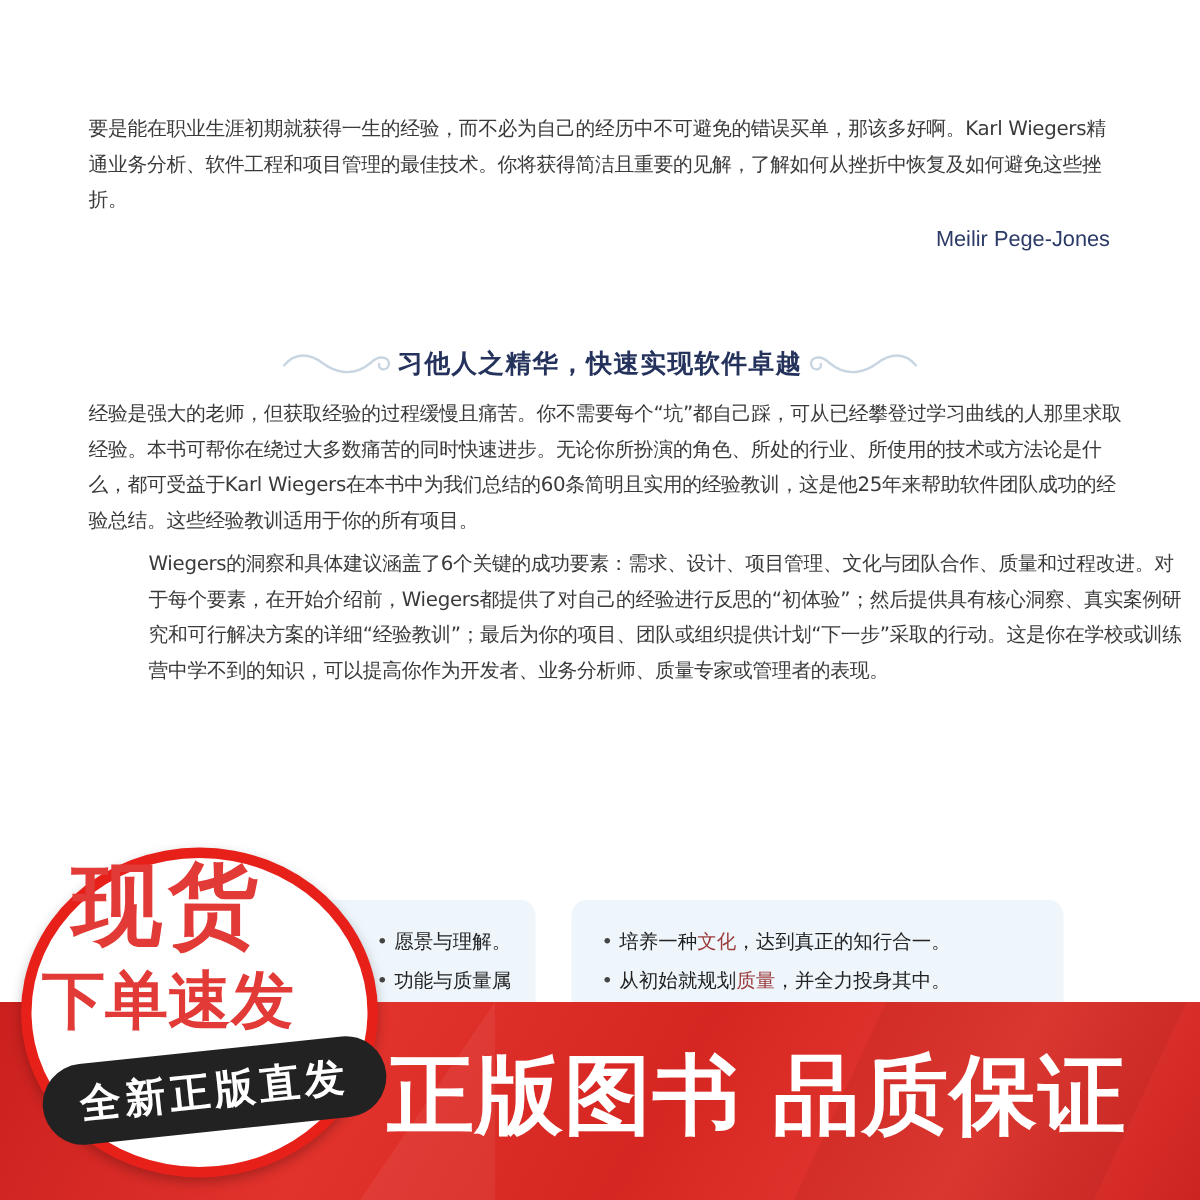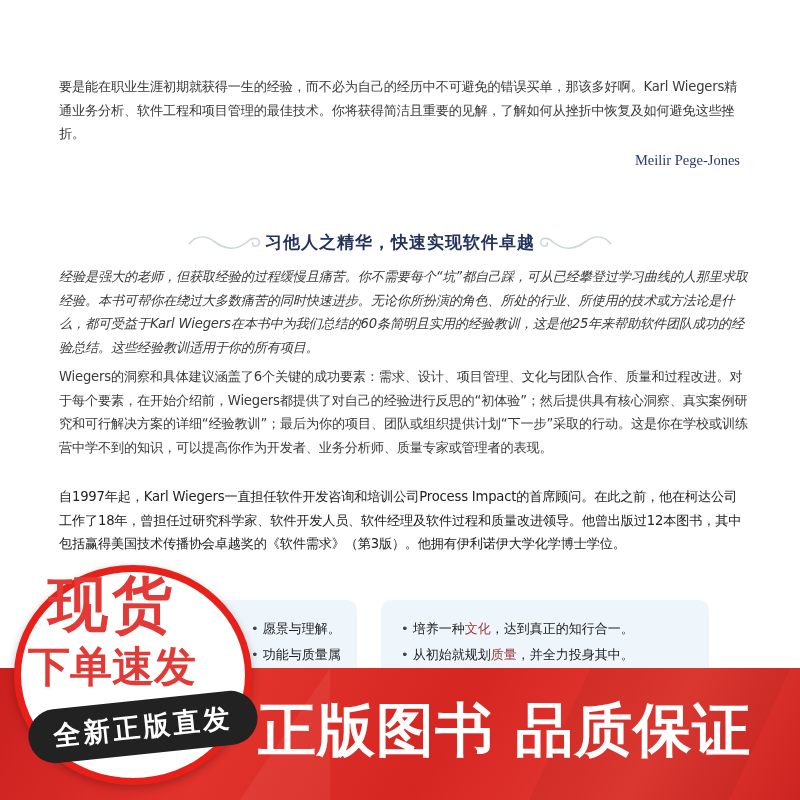--- a/index.html
+++ b/index.html
@@ -11,35 +11,35 @@
     .para {
       position: absolute; left: 59px; width: 690px;
       font-size: 13.2px; line-height: 23.5px; color: #3a3a3a;
       letter-spacing: -0.2px;
     }
     .para.dark { color: #222222; }
     #intro { top: 75px; }
 
     .attribution {
       position: absolute; right: 60px; top: 148px; text-align: right;
-      color: #2b3a67; font-family: Liberation Serif, serif; font-size: 14.5px; line-height: 24px;
+      color: #2b3a67; font-family: Liberation Sans, sans-serif; font-size: 14.5px; line-height: 24px;
     }
 
     .section-heading {
       position: absolute; left: 0; top: 224px; width: 800px; height: 36px;
       display: flex; justify-content: center; align-items: center; 
     }
     .section-heading .title {
       font-family: "DejaVu Serif", "Liberation Serif", serif; font-weight: bold;
       color: #24325c; font-size: 17px; letter-spacing: 1px;
     }
     .flourish { width: 80px; height: 24px; }
 
-    #p1 { top: 265px; font-style: italic; }
-    #p2 { top: 365px; }
+    #p1 { top: 265px; }
+    #p2 { top: 365px; margin-left: 40px; }
     #p3 { top: 485px; }
 
     .box {
       position: absolute; top: 600px; height: 100px; background: #eef5fb; border-radius: 10px;
     }
     #box-left { left: 55px; width: 302px; }
     #box-right { left: 381px; width: 328px; }
     .box ul { list-style: none; padding: 16px 0 0 20px; font-size: 13px; line-height: 26px; color: #222; }
     .box li::before { content: "• "; color: #444; }
     .hl { color: #9b3b3b; }
@@ -94,21 +94,20 @@
       <path d="M4 14 C 12 4, 22 6, 30 12 S 50 22, 62 12 C 68 6, 76 8, 74 14 C 72 18, 66 16, 68 12" fill="none" stroke="#c9d6e2" stroke-width="1.6"></path>
     </svg>
     <span class="title">习他人之精华，快速实现软件卓越</span>
     <svg class="flourish" viewBox="0 0 80 24">
       <path d="M76 14 C 68 4, 58 6, 50 12 S 30 22, 18 12 C 12 6, 4 8, 6 14 C 8 18, 14 16, 12 12" fill="none" stroke="#c9d6e2" stroke-width="1.6"></path>
     </svg>
   </div>
 
   <p class="para" id="p1">经验是强大的老师，但获取经验的过程缓慢且痛苦。你不需要每个“坑”都自己踩，可从已经攀登过学习曲线的人那里求取经验。本书可帮你在绕过大多数痛苦的同时快速进步。无论你所扮演的角色、所处的行业、所使用的技术或方法论是什么，都可受益于Karl Wiegers在本书中为我们总结的60条简明且实用的经验教训，这是他25年来帮助软件团队成功的经验总结。这些经验教训适用于你的所有项目。</p>
   <p class="para" id="p2">Wiegers的洞察和具体建议涵盖了6个关键的成功要素：需求、设计、项目管理、文化与团队合作、质量和过程改进。对于每个要素，在开始介绍前，Wiegers都提供了对自己的经验进行反思的“初体验”；然后提供具有核心洞察、真实案例研究和可行解决方案的详细“经验教训”；最后为你的项目、团队或组织提供计划“下一步”采取的行动。这是你在学校或训练营中学不到的知识，可以提高你作为开发者、业务分析师、质量专家或管理者的表现。</p>
-  <p class="para dark" id="p3">自1997年起，Karl Wiegers一直担任软件开发咨询和培训公司Process Impact的首席顾问。在此之前，他在柯达公司工作了18年，曾担任过研究科学家、软件开发人员、软件经理及软件过程和质量改进领导。他曾出版过12本图书，其中包括赢得美国技术传播协会卓越奖的《软件需求》（第3版）。他拥有伊利诺伊大学化学博士学位。</p>
 
   <div class="box" id="box-left">
     <ul>
       <li>愿景与理解。</li>
       <li>功能与质量属</li>
     </ul>
   </div>
 
   <div class="box" id="box-right">
     <ul>

